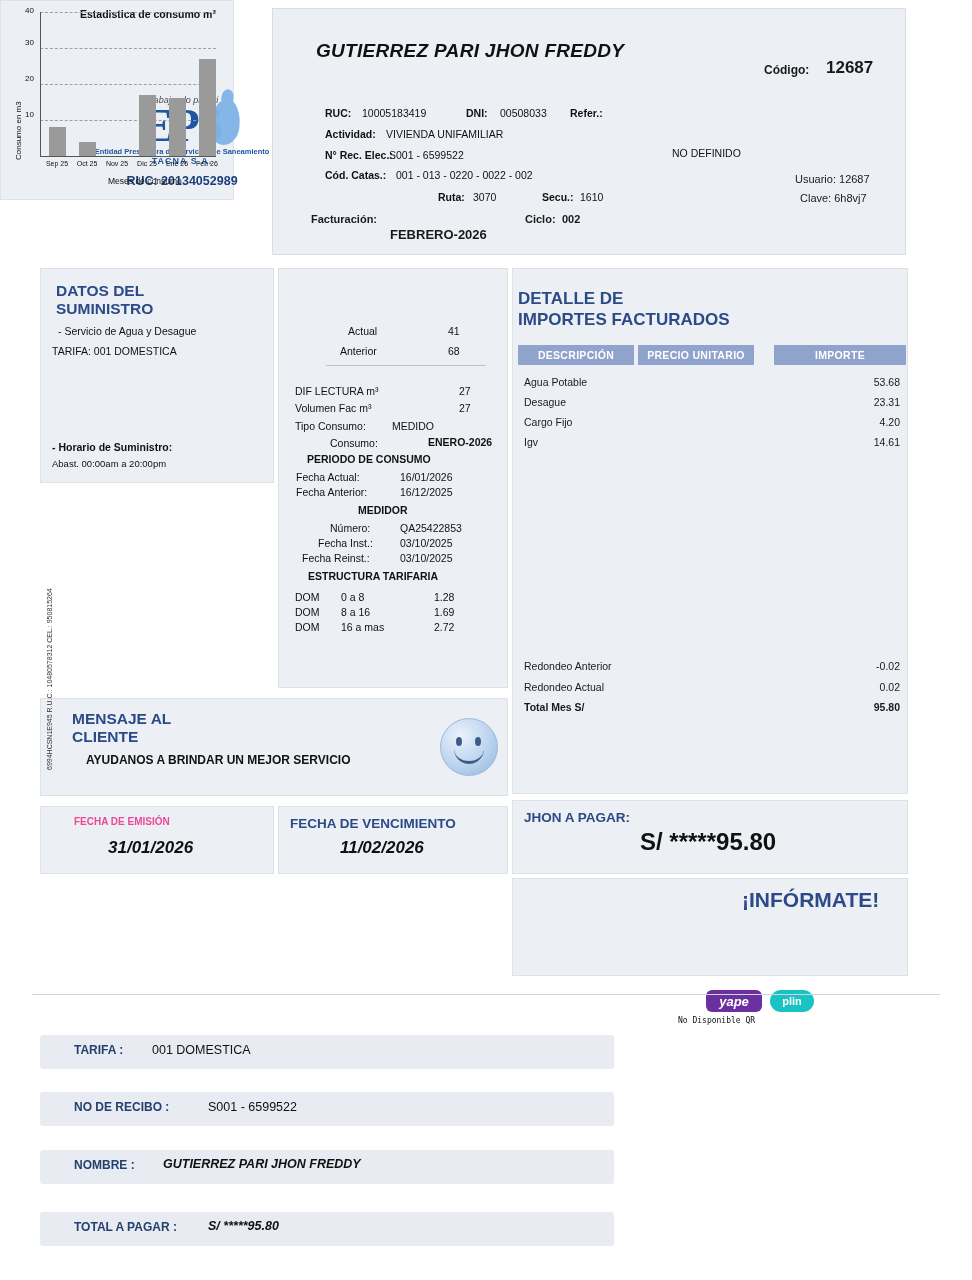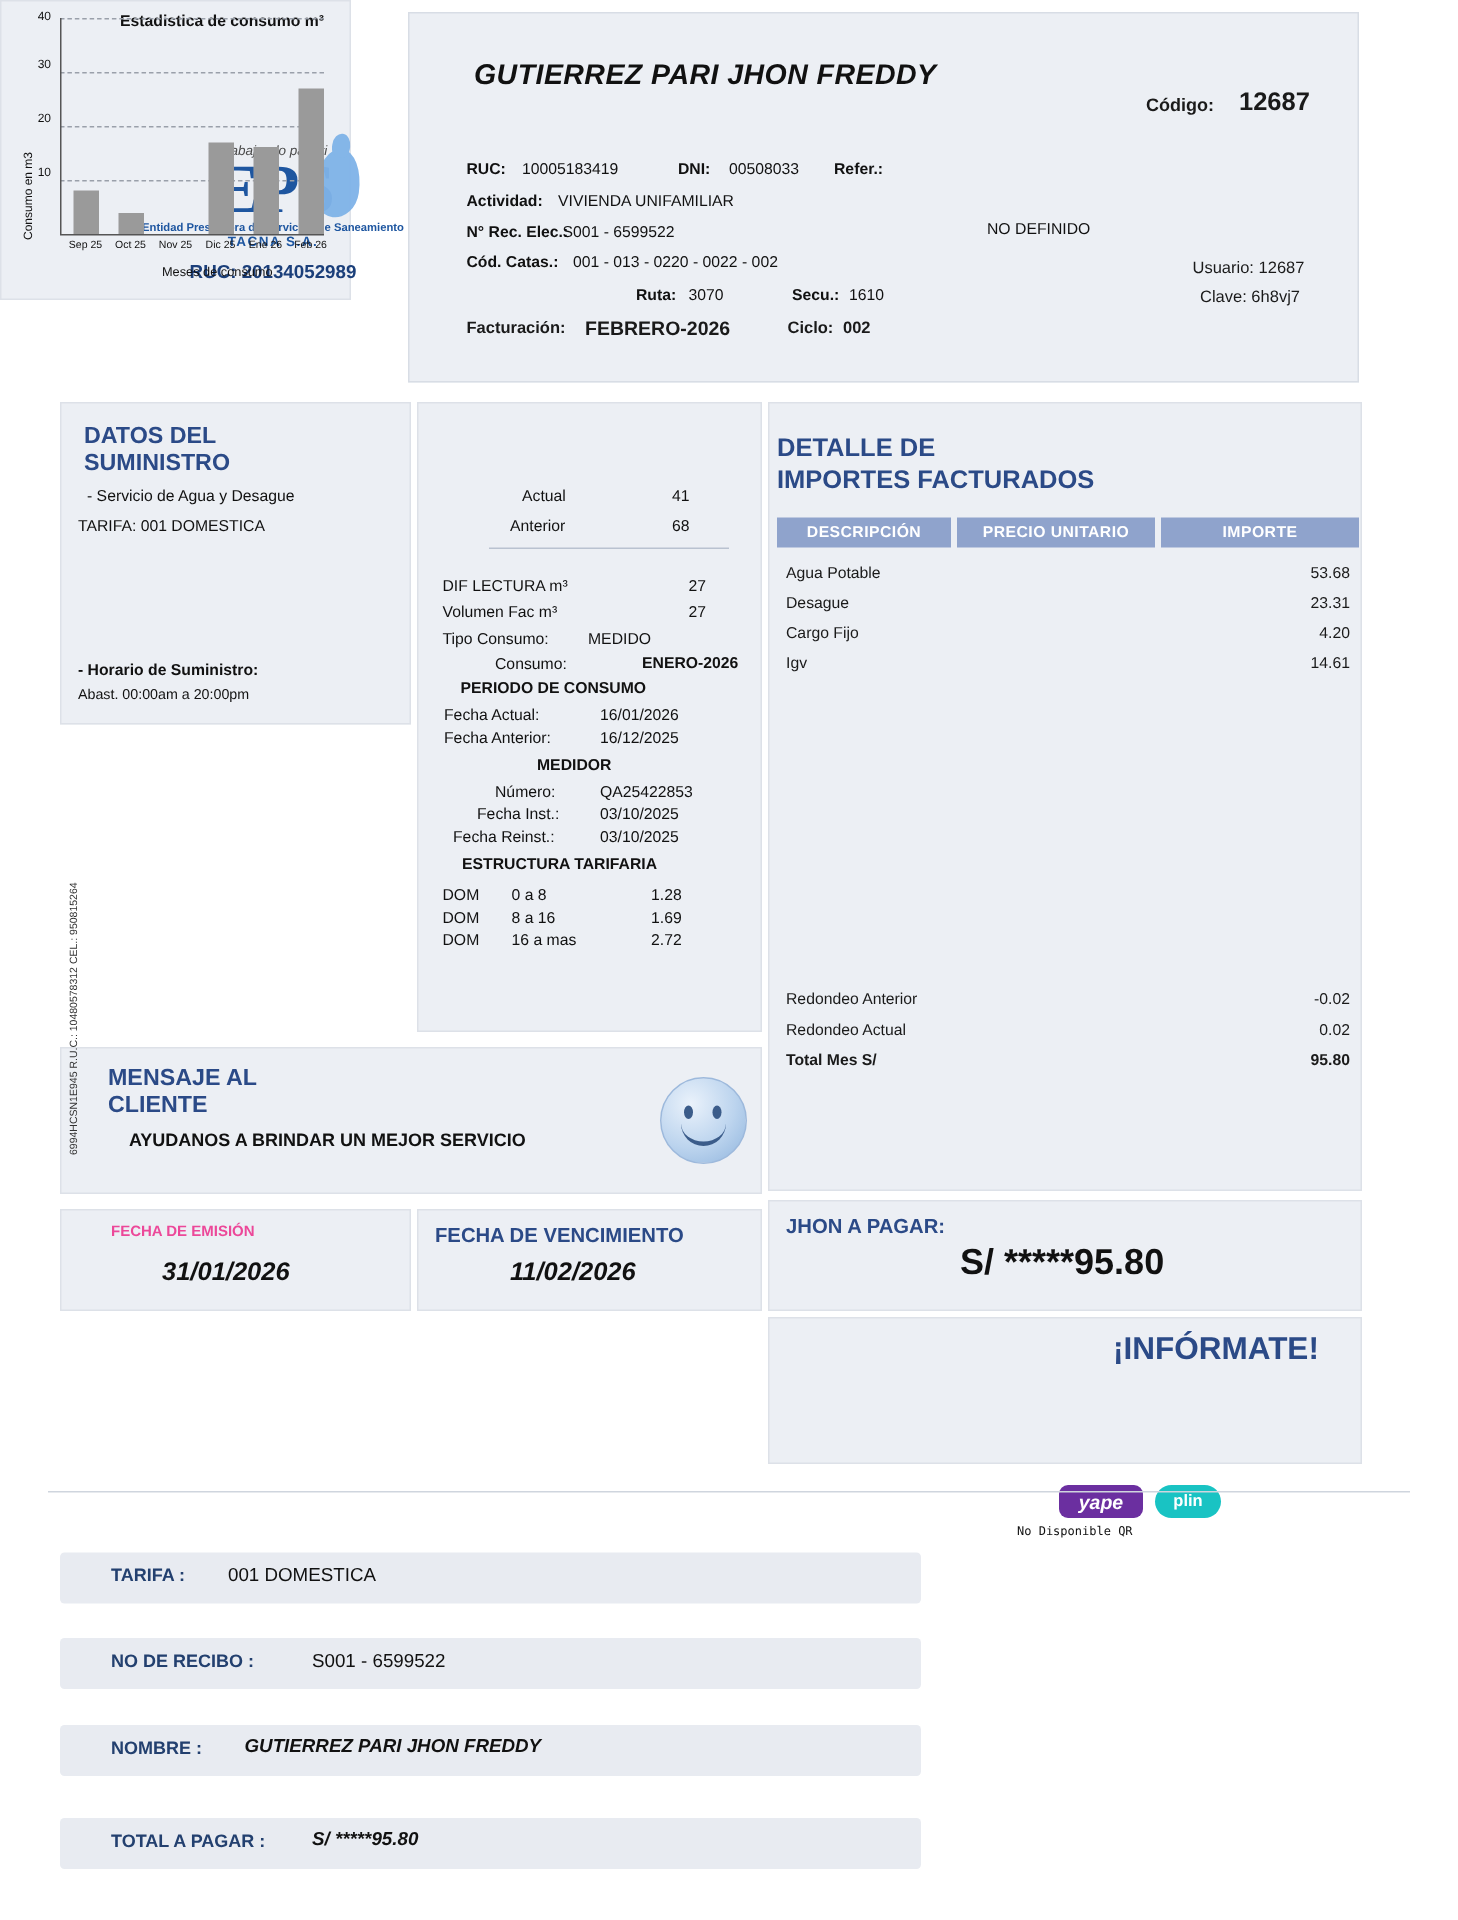--- a/index.html
+++ b/index.html
@@ -26,26 +26,26 @@
   }
   .codigo-label {
     position:absolute; left:764px; top:63px; font-size:12px; font-weight:bold; color:#1a1a1a;
   }
   .codigo-val {
     position:absolute; left:826px; top:58px; font-size:17px; font-weight:bold;
   }
   .addr {
     position:absolute; left:311px; top:83px; font-size:12.5px; color:#111;
   }
-  .hrow { position:absolute; font-size:10.5px; color:#111; }
+  .hrow { position:absolute; font-size:10.5px; color:#111;margin-left:14px; }
   .b { font-weight:bold; }
   .usuario { position:absolute; left:795px; top:173px; font-size:11px; }
   .clave { position:absolute; left:800px; top:192px; font-size:11px; }
   .fact-lbl { position:absolute; left:311px; top:213px; font-size:11px; font-weight:bold; }
-  .fact-val { position:absolute; left:390px; top:211px; font-size:13px; font-weight:bold; }
+  .fact-val { position:absolute; left:390px; top:227px; font-size:13px; font-weight:bold; }
   .ciclo-lbl { position:absolute; left:525px; top:213px; font-size:11px; font-weight:bold; }
   .ciclo-val { position:absolute; left:562px; top:213px; font-size:11px; font-weight:bold; }
 
   
   .logo-wrap { position:absolute; left:92px; top:95px; width:180px; text-align:center; }
   .logo-tag { font-size:9px; color:#4a4a4a; font-style:italic; }
   .logo-eps {
     font-size:46px; font-weight:bold; color:#1e56a0; letter-spacing:-2px;
     line-height:42px; font-family:"Liberation Serif", serif;
   }
@@ -272,21 +272,21 @@
   <div class="txt" style="left:341px; top:621px;">16 a mas</div>
   <div class="txt" style="left:434px; top:621px;">2.72</div>
 
   <div class="panel p-imp"></div>
   <div class="big-title" style="position:absolute; left:518px; top:288px; width:380px;">
     <span>DETALLE DE</span><br>
     <span>IMPORTES FACTURADOS</span>
   </div>
 
   <div class="imp-head" style="left:518px; width:116px;">DESCRIPCIÓN</div>
-  <div class="imp-head" style="left:638px; width:132px;">PRECIO UNITARIO</div>
+  <div class="imp-head" style="left:638px; width:116px;">PRECIO UNITARIO</div>
   <div class="imp-head" style="left:774px; width:132px;">IMPORTE</div>
 
   <div class="imp-row-lbl" style="left:524px; top:376px;">Agua Potable</div>
   <div class="imp-row-val" style="left:830px; top:376px;">53.68</div>
   <div class="imp-row-lbl" style="left:524px; top:396px;">Desague</div>
   <div class="imp-row-val" style="left:830px; top:396px;">23.31</div>
   <div class="imp-row-lbl" style="left:524px; top:416px;">Cargo Fijo</div>
   <div class="imp-row-val" style="left:830px; top:416px;">4.20</div>
   <div class="imp-row-lbl" style="left:524px; top:436px;">Igv</div>
   <div class="imp-row-val" style="left:830px; top:436px;">14.61</div>

